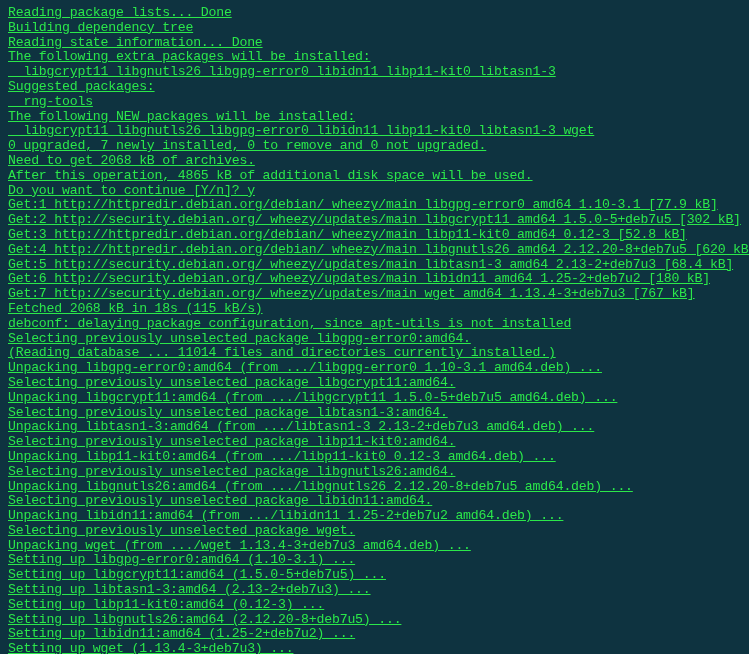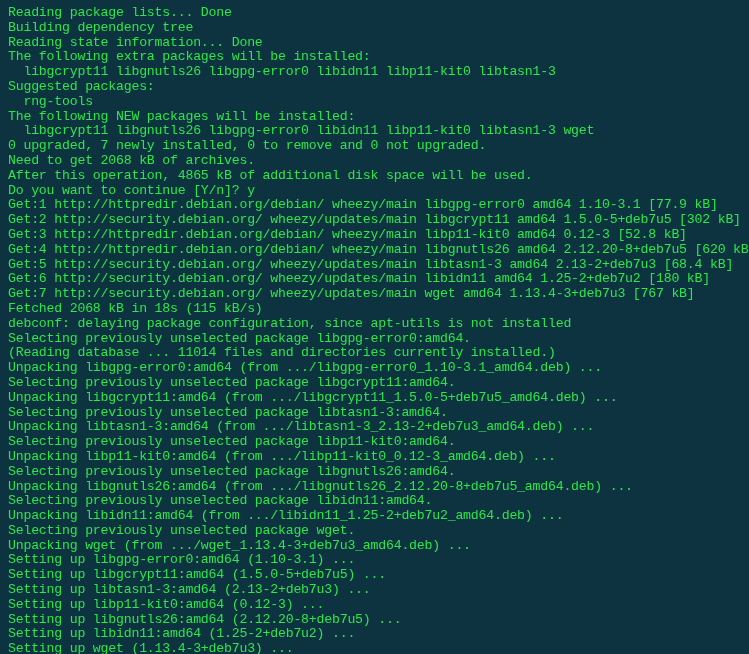--- a/index.html
+++ b/index.html
@@ -17,18 +17,19 @@
       color: #2be84a;
       padding: 6px 8px;
       overflow: hidden;
       letter-spacing: -0.2px;
     }
     .terminal-output {
       white-space: pre;
     }
     .line {
       display: block;
+      text-decoration: underline;
     }
   </style>
 </head>
 <body>
 
 <div class="terminal-output" id="terminal-container"><span class="line">Reading package lists... Done</span><span class="line">Building dependency tree</span><span class="line">Reading state information... Done</span><span class="line">The following extra packages will be installed:</span><span class="line">  libgcrypt11 libgnutls26 libgpg-error0 libidn11 libp11-kit0 libtasn1-3</span><span class="line">Suggested packages:</span><span class="line">  rng-tools</span><span class="line">The following NEW packages will be installed:</span><span class="line">  libgcrypt11 libgnutls26 libgpg-error0 libidn11 libp11-kit0 libtasn1-3 wget</span><span class="line">0 upgraded, 7 newly installed, 0 to remove and 0 not upgraded.</span><span class="line">Need to get 2068 kB of archives.</span><span class="line">After this operation, 4865 kB of additional disk space will be used.</span><span class="line">Do you want to continue [Y/n]? y</span><span class="line">Get:1 http://httpredir.debian.org/debian/ wheezy/main libgpg-error0 amd64 1.10-3.1 [77.9 kB]</span><span class="line">Get:2 http://security.debian.org/ wheezy/updates/main libgcrypt11 amd64 1.5.0-5+deb7u5 [302 kB]</span><span class="line">Get:3 http://httpredir.debian.org/debian/ wheezy/main libp11-kit0 amd64 0.12-3 [52.8 kB]</span><span class="line">Get:4 http://httpredir.debian.org/debian/ wheezy/main libgnutls26 amd64 2.12.20-8+deb7u5 [620 kB]</span><span class="line">Get:5 http://security.debian.org/ wheezy/updates/main libtasn1-3 amd64 2.13-2+deb7u3 [68.4 kB]</span><span class="line">Get:6 http://security.debian.org/ wheezy/updates/main libidn11 amd64 1.25-2+deb7u2 [180 kB]</span><span class="line">Get:7 http://security.debian.org/ wheezy/updates/main wget amd64 1.13.4-3+deb7u3 [767 kB]</span><span class="line">Fetched 2068 kB in 18s (115 kB/s)</span><span class="line">debconf: delaying package configuration, since apt-utils is not installed</span><span class="line">Selecting previously unselected package libgpg-error0:amd64.</span><span class="line">(Reading database ... 11014 files and directories currently installed.)</span><span class="line">Unpacking libgpg-error0:amd64 (from .../libgpg-error0_1.10-3.1_amd64.deb) ...</span><span class="line">Selecting previously unselected package libgcrypt11:amd64.</span><span class="line">Unpacking libgcrypt11:amd64 (from .../libgcrypt11_1.5.0-5+deb7u5_amd64.deb) ...</span><span class="line">Selecting previously unselected package libtasn1-3:amd64.</span><span class="line">Unpacking libtasn1-3:amd64 (from .../libtasn1-3_2.13-2+deb7u3_amd64.deb) ...</span><span class="line">Selecting previously unselected package libp11-kit0:amd64.</span><span class="line">Unpacking libp11-kit0:amd64 (from .../libp11-kit0_0.12-3_amd64.deb) ...</span><span class="line">Selecting previously unselected package libgnutls26:amd64.</span><span class="line">Unpacking libgnutls26:amd64 (from .../libgnutls26_2.12.20-8+deb7u5_amd64.deb) ...</span><span class="line">Selecting previously unselected package libidn11:amd64.</span><span class="line">Unpacking libidn11:amd64 (from .../libidn11_1.25-2+deb7u2_amd64.deb) ...</span><span class="line">Selecting previously unselected package wget.</span><span class="line">Unpacking wget (from .../wget_1.13.4-3+deb7u3_amd64.deb) ...</span><span class="line">Setting up libgpg-error0:amd64 (1.10-3.1) ...</span><span class="line">Setting up libgcrypt11:amd64 (1.5.0-5+deb7u5) ...</span><span class="line">Setting up libtasn1-3:amd64 (2.13-2+deb7u3) ...</span><span class="line">Setting up libp11-kit0:amd64 (0.12-3) ...</span><span class="line">Setting up libgnutls26:amd64 (2.12.20-8+deb7u5) ...</span><span class="line">Setting up libidn11:amd64 (1.25-2+deb7u2) ...</span><span class="line">Setting up wget (1.13.4-3+deb7u3) ...</span></div>
 
 </body></html>

